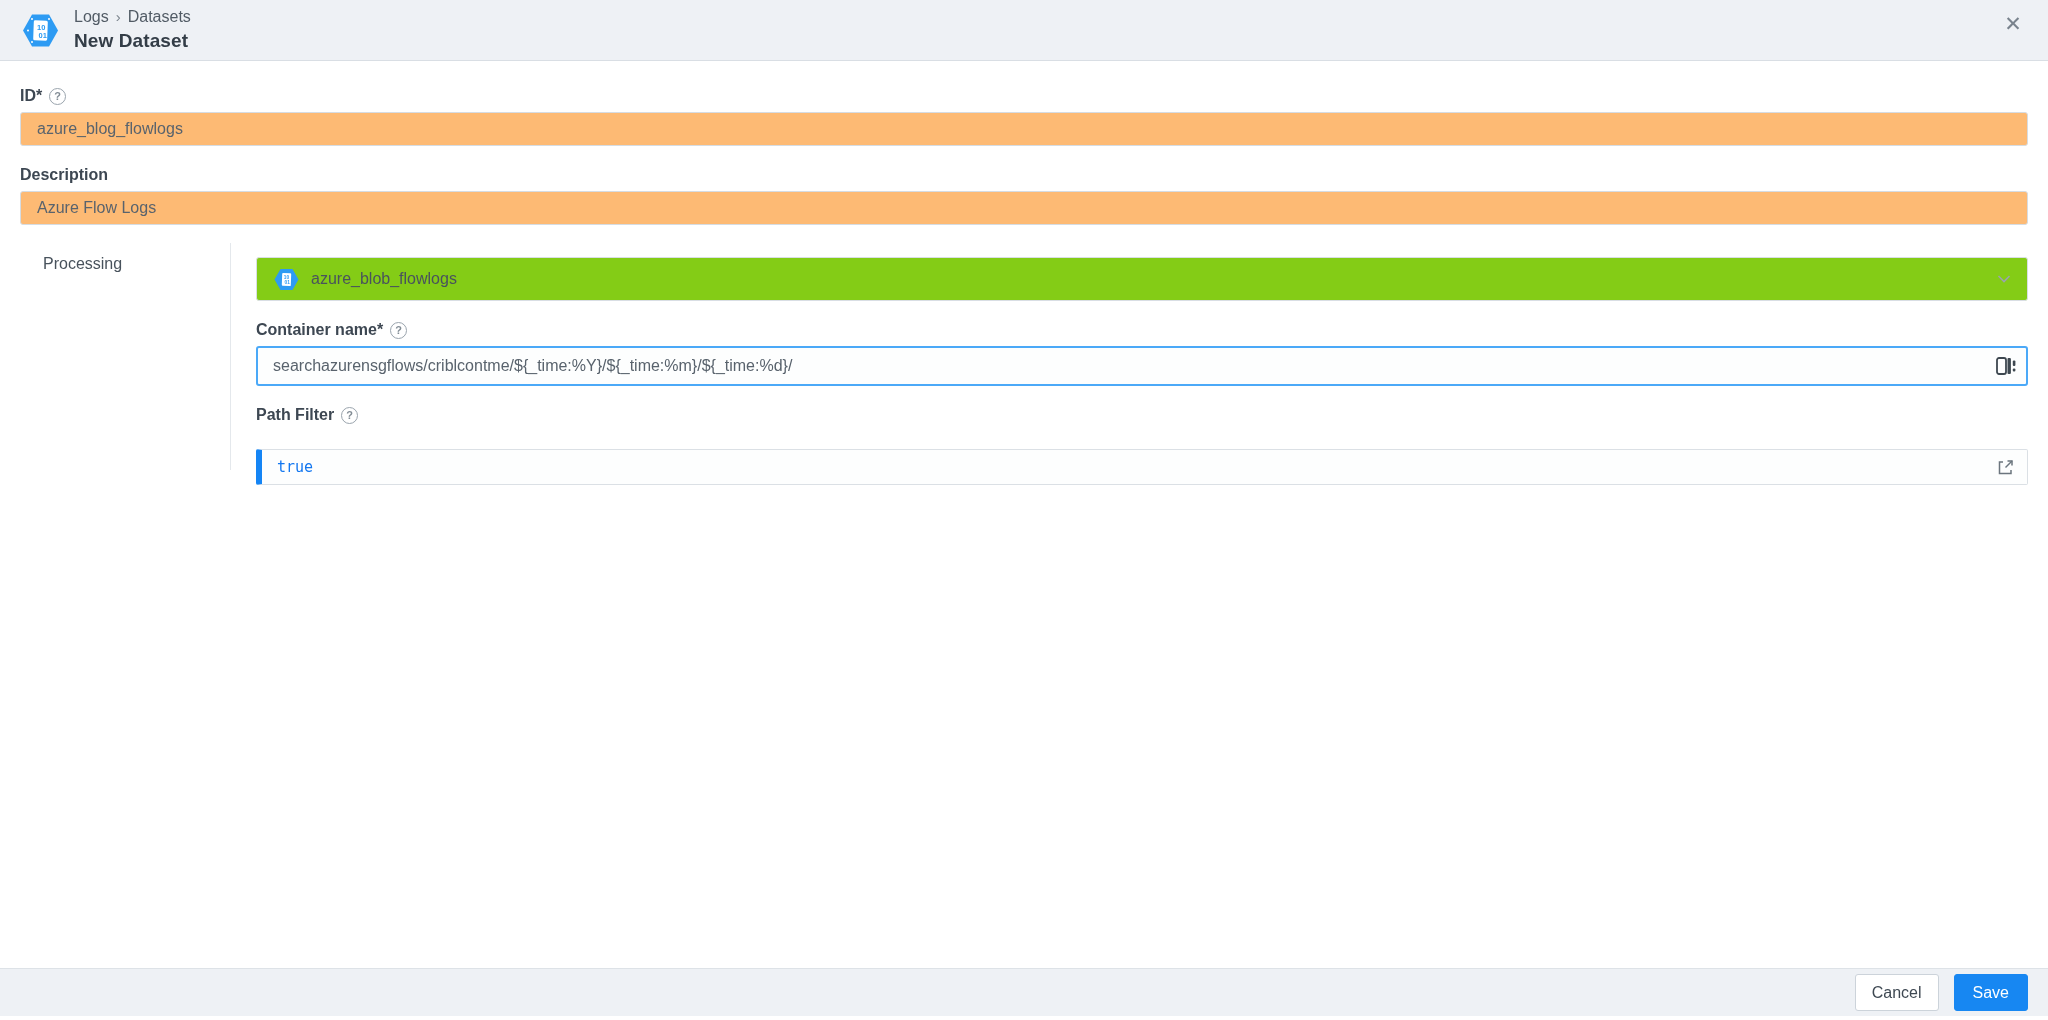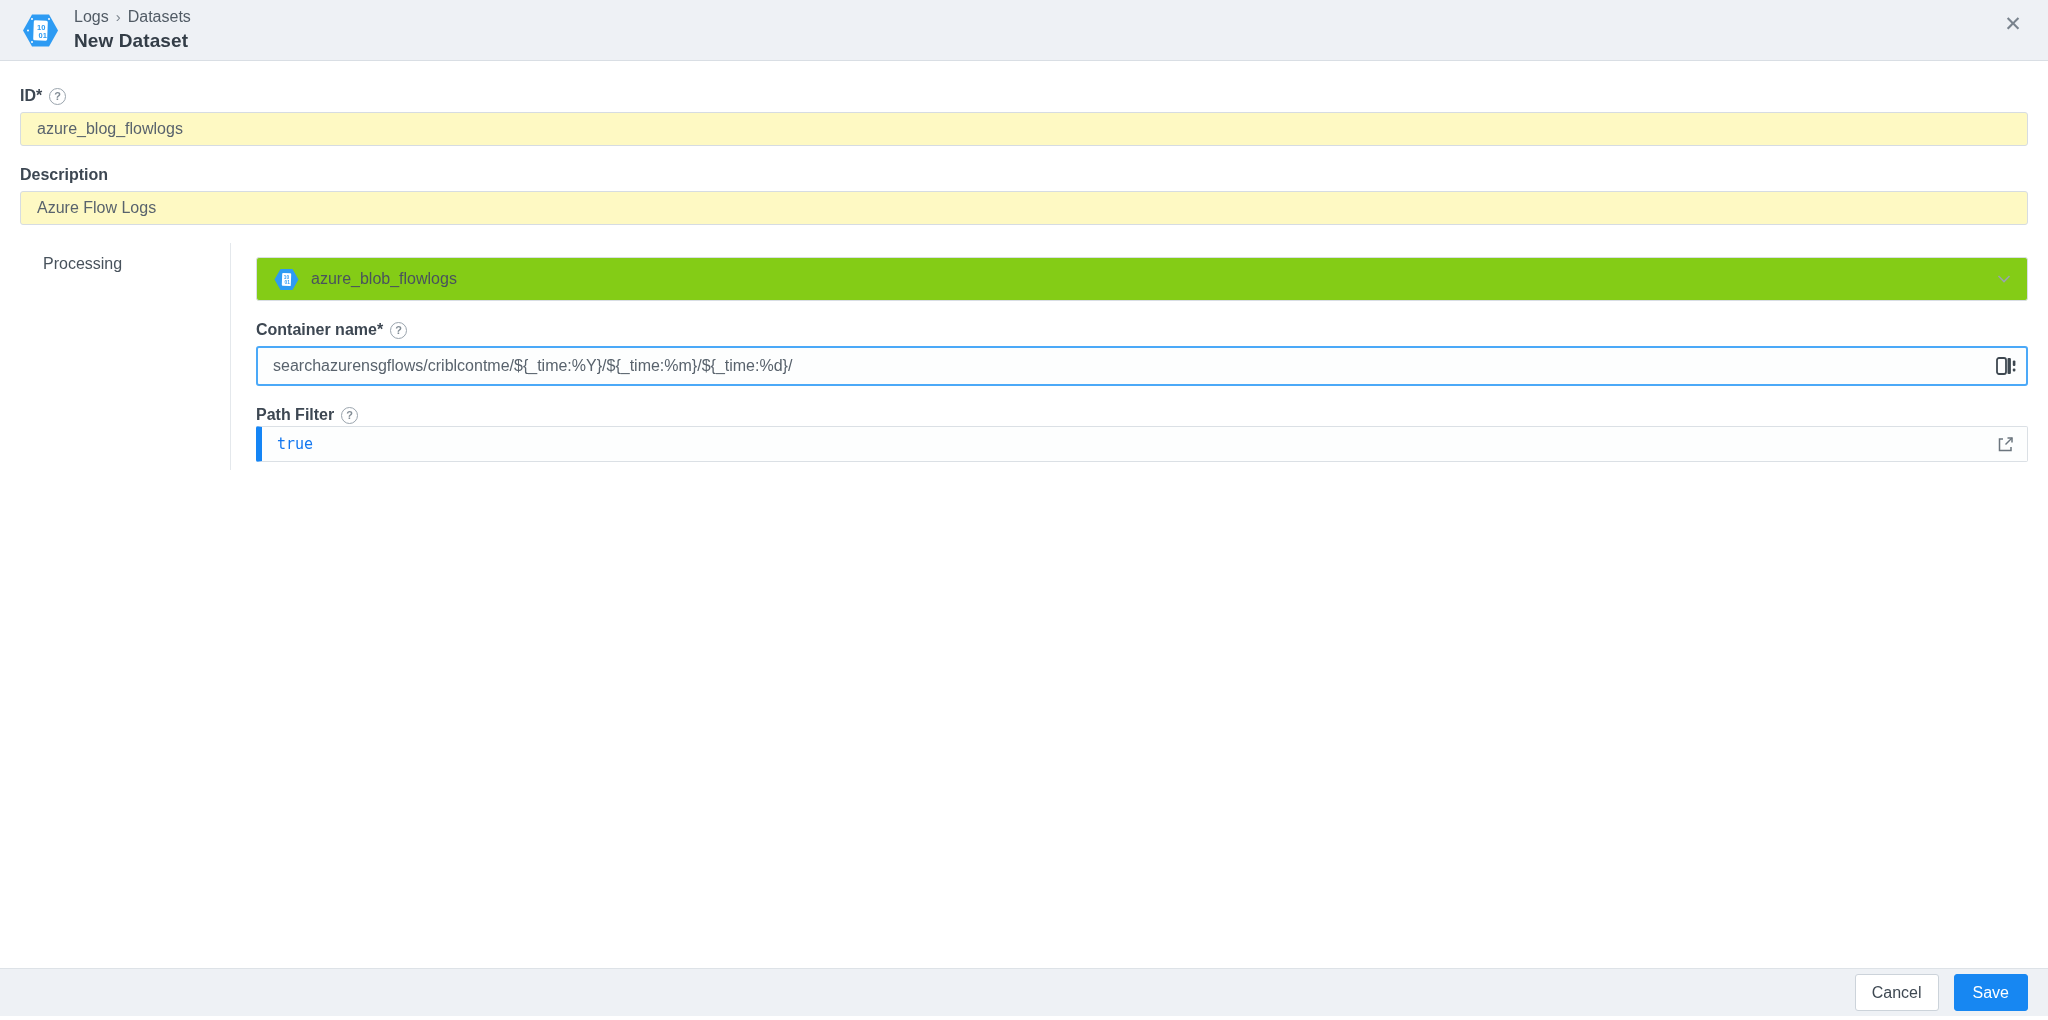--- a/index.html
+++ b/index.html
@@ -14,42 +14,42 @@
   .breadcrumb { font-size: 16px; color: #515b65; display: flex; gap: 7px; align-items: baseline; }
   .breadcrumb .sep { color: #7d868f; font-size: 15px; }
   .page-title { font-size: 19px; font-weight: 700; color: #333d47; margin-top: 3px; letter-spacing: .1px; }
   .close-btn { position: absolute; right: 20px; top: 9px; width: 30px; height: 30px; border: none; background: transparent; color: #79838d; font-size: 21px; line-height: 30px; text-align: center; cursor: pointer; font-family: "DejaVu Sans", sans-serif; }
 
   
   .form-top { padding: 0 20px; }
   .field-label-row { display: flex; align-items: flex-end; gap: 7px; }
   .field-label { font-size: 16px; font-weight: 700; color: #3d4752; }
   .help-icon { width: 17px; height: 17px; border: 1px solid #9aa4ad; border-radius: 50%; color: #828c95; font-size: 11px; font-weight: 700; display: inline-flex; align-items: center; justify-content: center; line-height: 1; }
-  .text-input { display: block; width: 100%; height: 34px; border: 1px solid #d6dce2; border-radius: 3px; background: #fef9c3; padding: 0 16px; font-family: "Liberation Sans", sans-serif; font-size: 16px; color: #59636d; outline: none; }
+  .text-input { display: block; width: 100%; height: 34px; border: 1px solid #d6dce2; border-radius: 3px; background: #fdba74; padding: 0 16px; font-family: "Liberation Sans", sans-serif; font-size: 16px; color: #59636d; outline: none; }
   .mt-26 { margin-top: 26px; } .mt-20 { margin-top: 20px; } .mt-6 { margin-top: 7px; }
 
   
   .content { display: flex; align-items: flex-start; margin-top: 18px; padding: 0 20px; position: relative; }
   .sidebar { width: 210px; flex: 0 0 auto; }
   .tab { height: 41px; display: flex; align-items: center; padding-left: 23px; font-size: 16px; color: #48525c; cursor: pointer; border-right: 5px solid transparent; }
   .tab.active { background: #def0fc; color: #1256b0; font-weight: 700; border-right: 5px solid #1c55a9; }
   .tab + .tab { margin-top: 12px; }
   .v-divider { width: 1px; height: 227px; background: #e4e8ec; flex: 0 0 auto; }
   .main { flex: 1 1 auto; margin-left: 25px; }
 
   .provider-select { margin-top: 14px; height: 44px; border: 1px solid #d9dee4; border-radius: 3px; background: #84cc16; display: flex; align-items: center; padding: 0 16px; cursor: pointer; position: relative; }
   .provider-select .hex-icon { width: 27px; height: 25px; margin-right: 11px; }
   .provider-select .sel-label { font-size: 16px; color: #49535d; }
   .chevron { position: absolute; right: 16px; top: 50%; transform: translateY(-50%); }
 
   .input-wrap { position: relative; margin-top: 7px; }
   .container-input { height: 40px; border: 2px solid #4ba9f8; background: #fdfefe; padding: 0 44px 0 15px; border-radius: 3px; }
   .field-icon-btn { position: absolute; right: 6px; top: 50%; transform: translateY(-50%); width: 32px; height: 28px; border: none; background: transparent; display: flex; align-items: center; justify-content: center; cursor: pointer; }
 
-  .code-box { position: relative; margin-top: 2px; height: 36px; border: 1px solid #dbe0e5; border-left: 6px solid #1585f5; border-radius: 2px; background: #fdfefe; display: flex; align-items: center; padding: 0 44px 0 15px; }
+  .code-box { position: relative; margin-top: 25px; height: 36px; border: 1px solid #dbe0e5; border-left: 6px solid #1585f5; border-radius: 2px; background: #fdfefe; display: flex; align-items: center; padding: 0 44px 0 15px; }
   .code-text { font-family: "DejaVu Sans Mono", monospace; font-size: 15px; color: #1377f0; }
 
   
   .footer { position: absolute; left: 0; right: 0; bottom: 4px; height: 48px; background: #eef1f5; border-top: 1px solid #dde2e7; display: flex; align-items: center; justify-content: flex-end; gap: 15px; padding: 0 20px; }
   .btn { height: 37px; border-radius: 3px; font-family: "Liberation Sans", sans-serif; font-size: 16px; cursor: pointer; }
   .btn-cancel { min-width: 83px; background: #fff; border: 1px solid #ccd3da; color: #3e4852; padding: 0 16px; }
   .btn-save { min-width: 70px; background: #1787f2; border: 1px solid #1787f2; color: #fff; padding: 0 18px; }
 </style>
 </head>
 <body>

